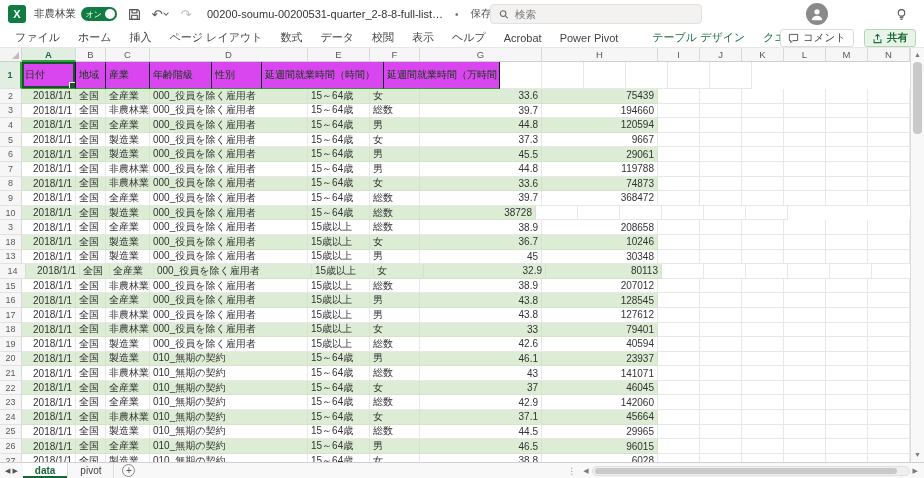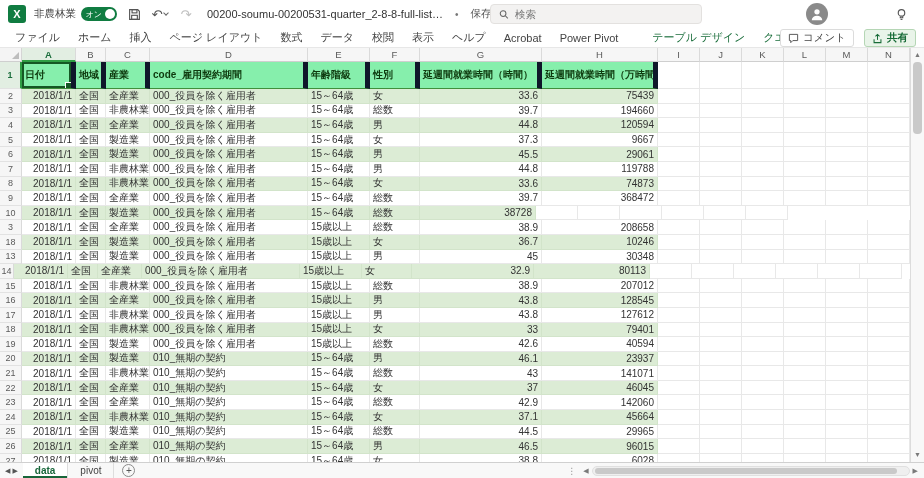--- a/index.html
+++ b/index.html
@@ -43,21 +43,21 @@
   .corner { flex:0 0 auto; width:22px; background:#f4f4f4; border-right:1px solid #d5d5d5; border-bottom:1px solid #cfcfcf; position:relative; height:100%; }
   .corner::after { content:""; position:absolute; right:2px; bottom:2px; border-left:7px solid transparent; border-bottom:7px solid #bdbdbd; }
   .colh { flex:0 0 auto; height:100%; background:#f6f6f6; color:#5a5a5a; font-size:9.5px; display:flex; align-items:center; justify-content:center; border-right:1px solid #dadada; border-bottom:1px solid #cfcfcf; }
   .colh.hl { background:#e2eee2; color:#1b6e3c; font-weight:bold; border-bottom:2px solid #2f9e44; }
   .rowh { flex:0 0 auto; width:22px; height:100%; background:#f6f6f6; color:#5a5a5a; font-size:9px; display:flex; align-items:center; justify-content:center; border-right:1px solid #dadada; border-bottom:1px solid #e2e2e2; }
   .rowh.hl { background:#e2eee2; color:#1b6e3c; font-weight:bold; border-right:2px solid #2f9e44; }
   .cell { flex:0 0 auto; height:100%; background:#fff; border-right:1px solid #e8e8e8; border-bottom:1px solid #e8e8e8; font-size:10px; color:#333; padding:0 3px; display:flex; align-items:center; white-space:nowrap; overflow:hidden; }
   .cell.l { justify-content:flex-start; }
   .cell.r { justify-content:flex-end; }
   .band .cell.d { background:#dcecd5; border-right-color:#d2e4ca; border-bottom-color:#d2e4ca; }
-  .thead { background:#86efac; color:#0e3a0e; font-weight:bold; border-right:5px solid #0f172a; border-bottom:1px solid #3f8f3c; }
+  .thead { background:#d946ef; color:#0e3a0e; font-weight:normal; border-right:1px solid #0f172a; border-bottom:1px solid #3f8f3c; }
   .sel { box-shadow:inset 0 0 0 2px #155724; position:relative; }
   .sel::after { content:""; position:absolute; right:0; bottom:0; width:5px; height:5px; background:#155724; border-left:1px solid #fff; border-top:1px solid #fff; }
 
   
   .vscroll { position:absolute; right:0; top:48px; width:14px; height:414px; background:#f8f8f8; border-left:1px solid #dcdcdc; display:flex; flex-direction:column; align-items:center; padding:2px 0; }
   .varrow { font-size:7px; color:#7a7a7a; line-height:10px; }
   .vtrack { flex:1; width:100%; position:relative; }
   .vthumb { position:absolute; top:2px; left:2px; right:2px; height:72px; background:#c9c9c9; border-radius:4px; }
 
   
@@ -181,21 +181,20 @@
         <div class="colh" style="width: 42px;">K</div>
         <div class="colh" style="width: 42px;">L</div>
         <div class="colh" style="width: 42px;">M</div>
         <div class="colh" style="width: 42px;">N</div>
       </div>
       <div class="grow hdr">
         <div class="rowh hl" style="width: 22px;">1</div>
         <div class="cell thead l sel" style="width: 54px;">日付</div>
         <div class="cell thead l" style="width: 30px;">地域</div>
         <div class="cell thead l" style="width: 44px;">産業</div>
-        <div class="cell thead l" style="width: 158px;">code_雇用契約期間</div>
         <div class="cell thead l" style="width: 62px;">年齢階級</div>
         <div class="cell thead l" style="width: 50px;">性別</div>
         <div class="cell thead l" style="width: 122px;">延週間就業時間（時間）</div>
         <div class="cell thead l" style="width: 116px;">延週間就業時間（万時間）</div>
         <div class="cell" style="width: 42px;"></div>
         <div class="cell" style="width: 42px;"></div>
         <div class="cell" style="width: 42px;"></div>
         <div class="cell" style="width: 42px;"></div>
         <div class="cell" style="width: 42px;"></div>
         <div class="cell" style="width: 42px;"></div>
@@ -397,21 +396,21 @@
         <div class="cell d r" style="width: 122px;">45</div>
         <div class="cell d r" style="width: 116px;">30348</div>
         <div class="cell" style="width: 42px;"></div>
         <div class="cell" style="width: 42px;"></div>
         <div class="cell" style="width: 42px;"></div>
         <div class="cell" style="width: 42px;"></div>
         <div class="cell" style="width: 42px;"></div>
         <div class="cell" style="width: 42px;"></div>
       </div>
       <div class="grow band">
-        <div class="rowh" style="width: 14px;">14</div>
+        <div class="rowh" style="width: 26px;">14</div>
         <div class="cell d r" style="width: 54px;">2018/1/1</div>
         <div class="cell d l" style="width: 30px;">全国</div>
         <div class="cell d l" style="width: 44px;">全産業</div>
         <div class="cell d l" style="width: 158px;">000_役員を除く雇用者</div>
         <div class="cell d l" style="width: 62px;">15歳以上</div>
         <div class="cell d l" style="width: 50px;">女</div>
         <div class="cell d r" style="width: 122px;">32.9</div>
         <div class="cell d r" style="width: 116px;">80113</div>
         <div class="cell" style="width: 42px;"></div>
         <div class="cell" style="width: 42px;"></div>

